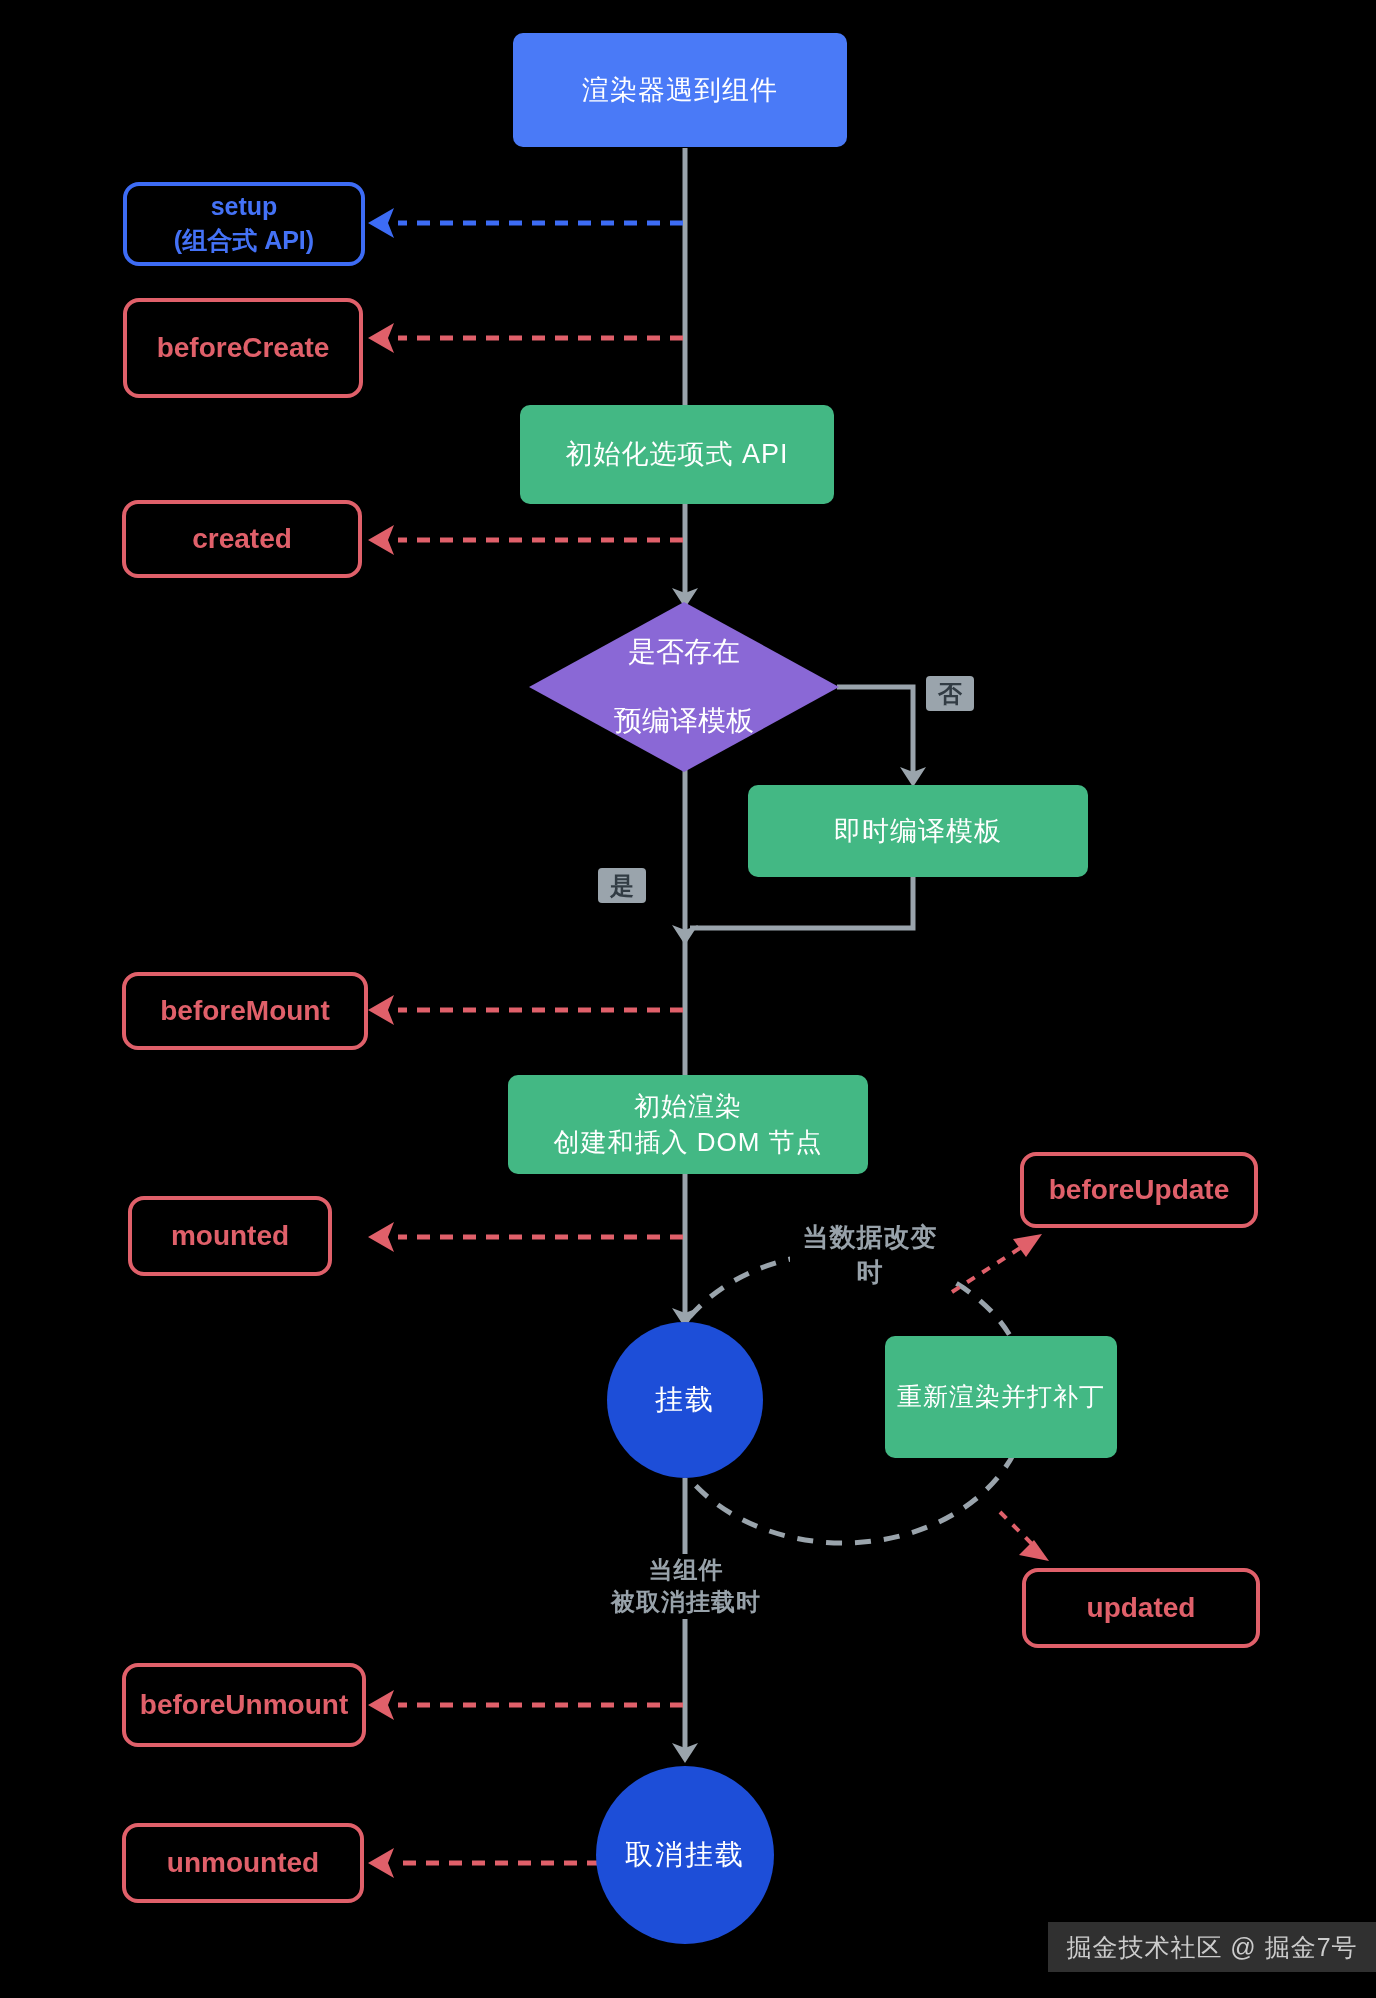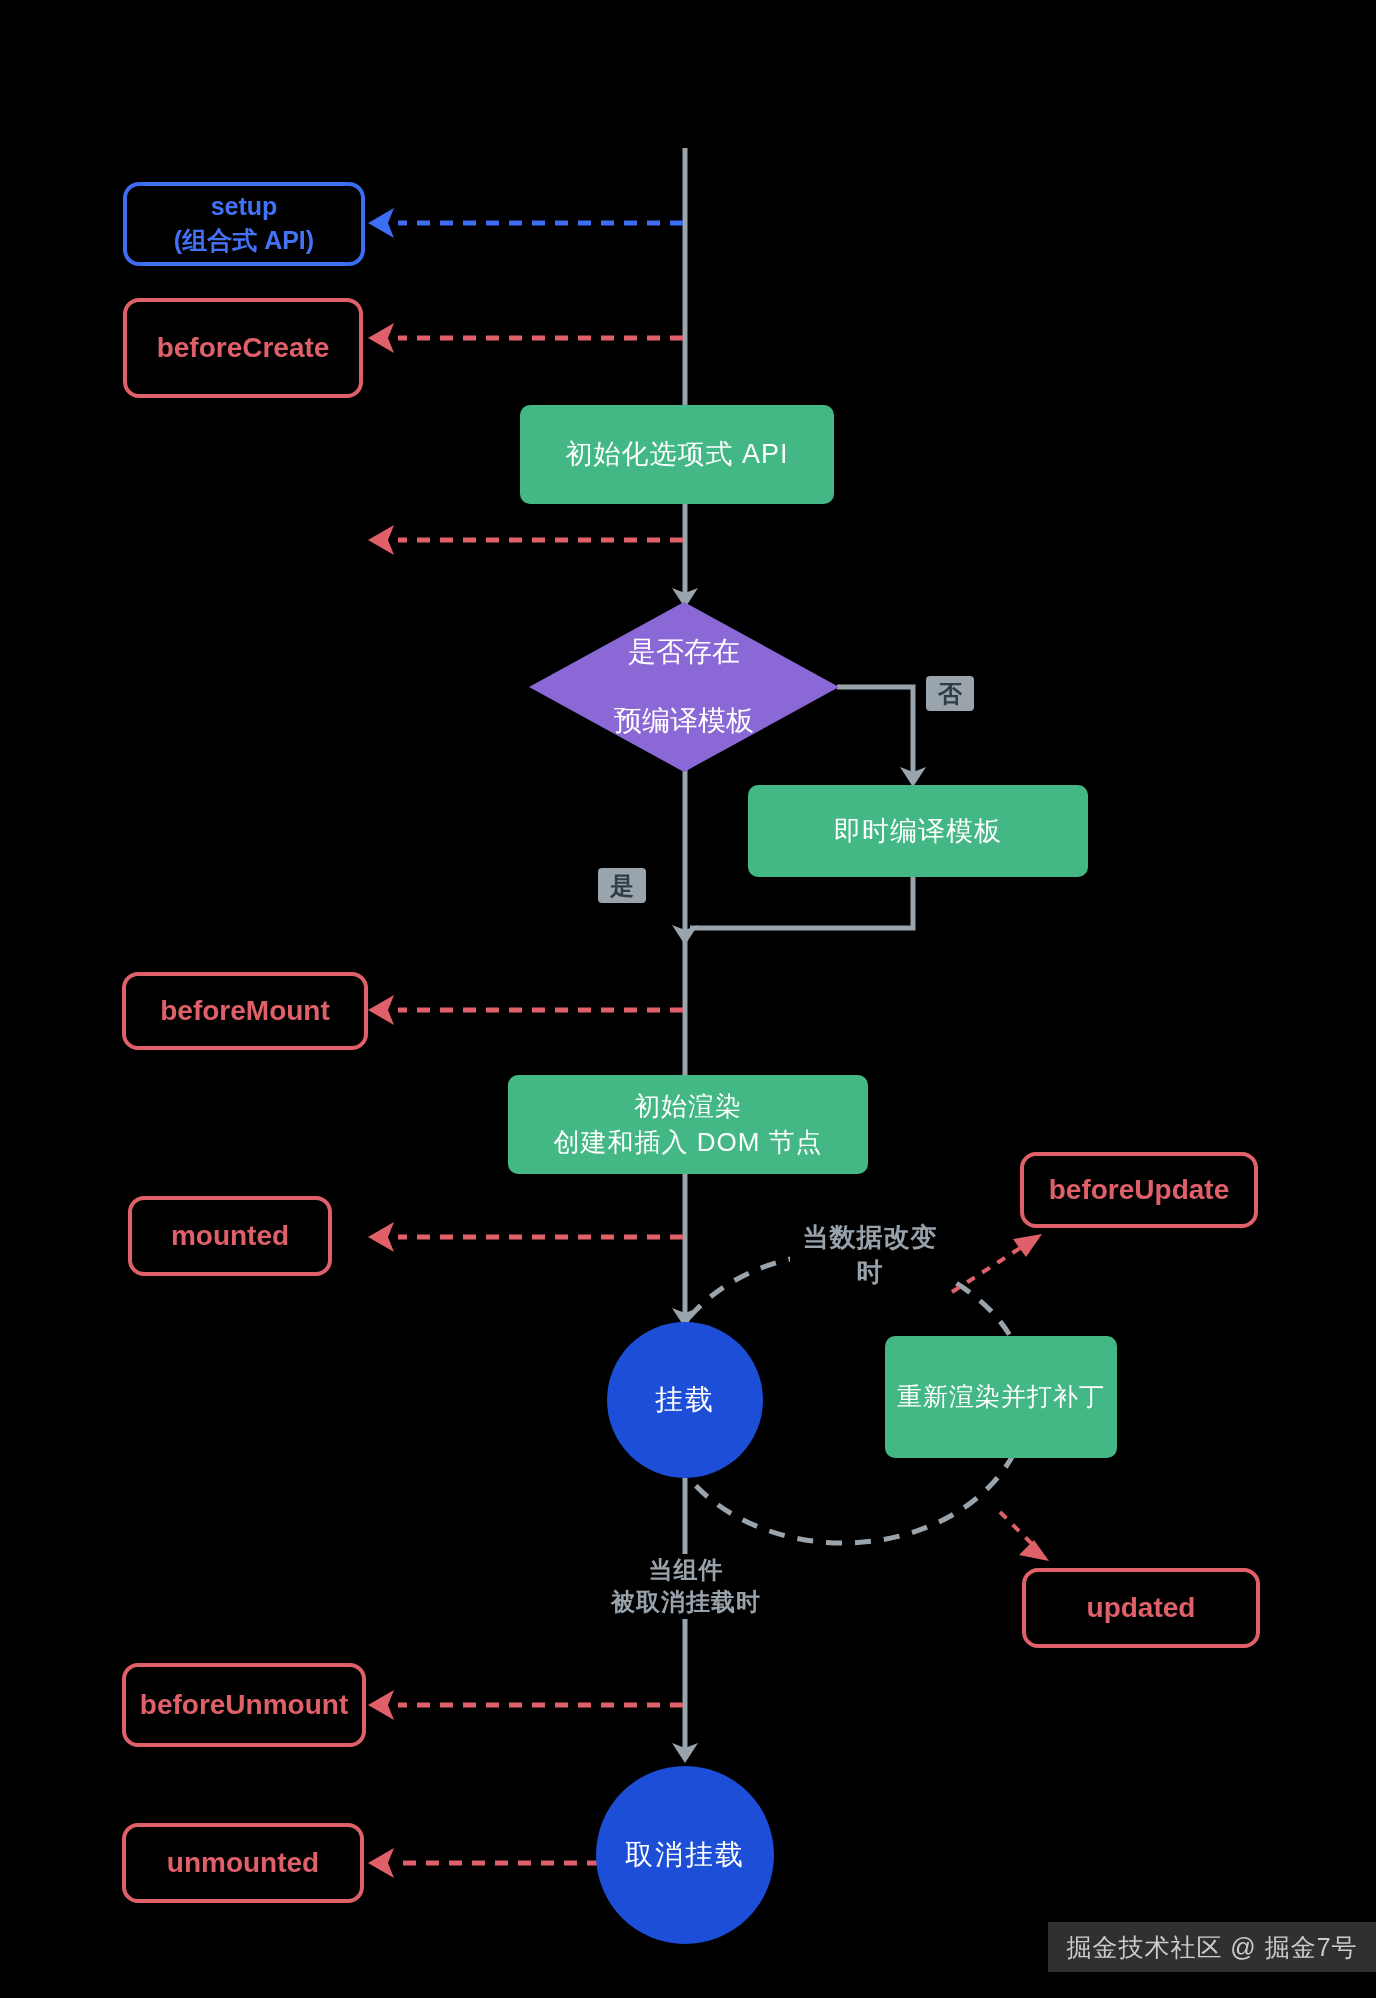--- a/index.html
+++ b/index.html
@@ -94,34 +94,40 @@
     <g>
       <path class="hook-dash" d="M683 1705 H398"></path>
       <polygon class="arr-r" points="368,1705 394,1690 388,1705 394,1720"></polygon>
     </g>
     <g>
       <path class="hook-dash" d="M600 1863 H398"></path>
       <polygon class="arr-r" points="368,1863 394,1848 388,1863 394,1878"></polygon>
     </g>
   </svg>
 
+  <div class="node solid blue" style="left:513px;top:33px;width:334px;height:114px">
+    <span>渲染器遇到组件</span>
+  </div>
 
   <div class="node outline blu" style="left:123px;top:182px;width:242px;height:84px">
     <span>setup</span>
     <span>(组合式 API)</span>
   </div>
 
   <div class="node outline red" style="left:123px;top:298px;width:240px;height:100px">
     <span>beforeCreate</span>
   </div>
 
   <div class="node solid green" style="left:520px;top:405px;width:314px;height:99px">
     <span>初始化选项式 API</span>
   </div>
 
+  <div class="node outline red" style="left:122px;top:500px;width:240px;height:78px">
+    <span>created</span>
+  </div>
 
   <div class="node diamond" style="left:529px;top:602px;width:310px;height:170px">
     <span>是否存在</span>
     <span>预编译模板</span>
   </div>
 
   <div class="badge" style="left:926px;top:676px">
     <span>否</span>
   </div>
 

